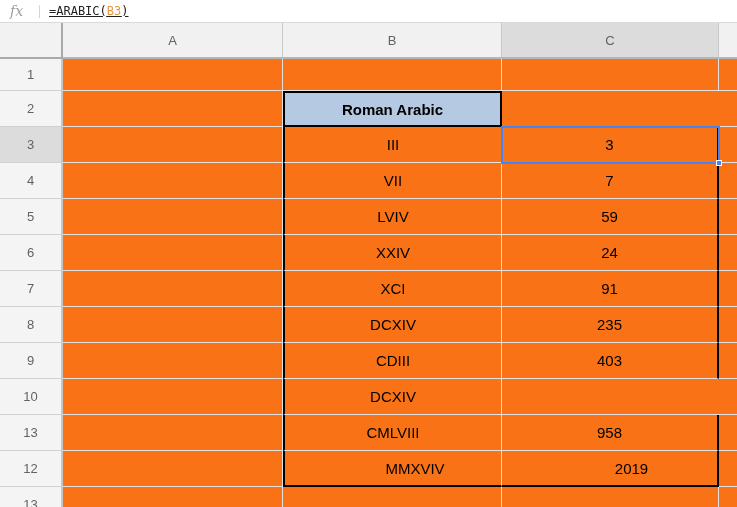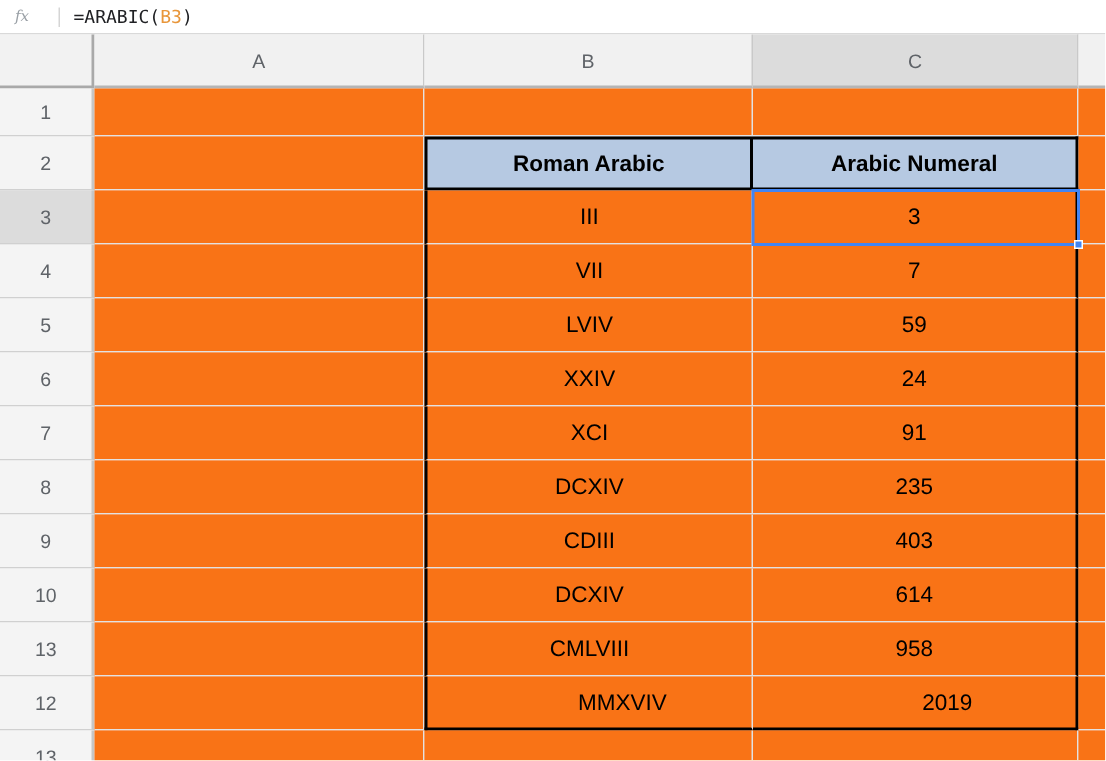--- a/index.html
+++ b/index.html
@@ -18,37 +18,38 @@
   .formula-bar {
     height: 23px;
     display: flex;
     align-items: center;
     background: #fff;
     border-bottom: 1px solid #d9d9d9;
   }
   .fx {
     font-family: "DejaVu Serif", serif;
     font-style: italic;
-    font-size: 10px;
+    font-size: 14px;
     color: #9aa0a6;
     margin-left: 10px;
     width: 24px;
     text-align: left;
   }
   .fbar-divider {
     width: 1px;
     height: 13px;
     background: #d5d5d5;
     margin: 0 9px 0 5px;
   }
   .formula-text {
     font-family: "DejaVu Sans Mono", monospace;
     font-size: 12px;
     color: #202124;
     white-space: pre;
+    text-decoration: underline;
   }
   .formula-text .ref { color: var(--ref-orange, #e8963a); }
 
   
   .colheader-row { display: flex; height: 36px; }
   .corner {
     width: 63px;
     background: #f2f2f2;
     border-right: 2px solid #a9a9a9;
     border-bottom: 2px solid #a9a9a9;
@@ -150,21 +151,20 @@
         <div class="rowhead">1</div>
         <div class="cell cw-A"></div>
         <div class="cell cw-B"></div>
         <div class="cell cw-C"></div>
         <div class="cell filler"></div>
       </div>
       <div class="row">
         <div class="rowhead">2</div>
         <div class="cell cw-A"></div>
         <div class="cell cw-B th">Roman Arabic</div>
-        <div class="cell cw-C th no-left">Arabic Numeral</div>
         <div class="cell filler"></div>
       </div>
       <div class="row">
         <div class="rowhead sel">3</div>
         <div class="cell cw-A"></div>
         <div class="cell cw-B tb">III</div>
         <div class="cell cw-C tc">3</div>
         <div class="cell filler"></div>
       </div>
       <div class="row">
@@ -206,21 +206,20 @@
         <div class="rowhead">9</div>
         <div class="cell cw-A"></div>
         <div class="cell cw-B tb">CDIII</div>
         <div class="cell cw-C tc">403</div>
         <div class="cell filler"></div>
       </div>
       <div class="row">
         <div class="rowhead">10</div>
         <div class="cell cw-A"></div>
         <div class="cell cw-B tb">DCXIV</div>
-        <div class="cell cw-C tc">614</div>
         <div class="cell filler"></div>
       </div>
       <div class="row">
         <div class="rowhead">13</div>
         <div class="cell cw-A"></div>
         <div class="cell cw-B tb">CMLVIII</div>
         <div class="cell cw-C tc">958</div>
         <div class="cell filler"></div>
       </div>
       <div class="row">

